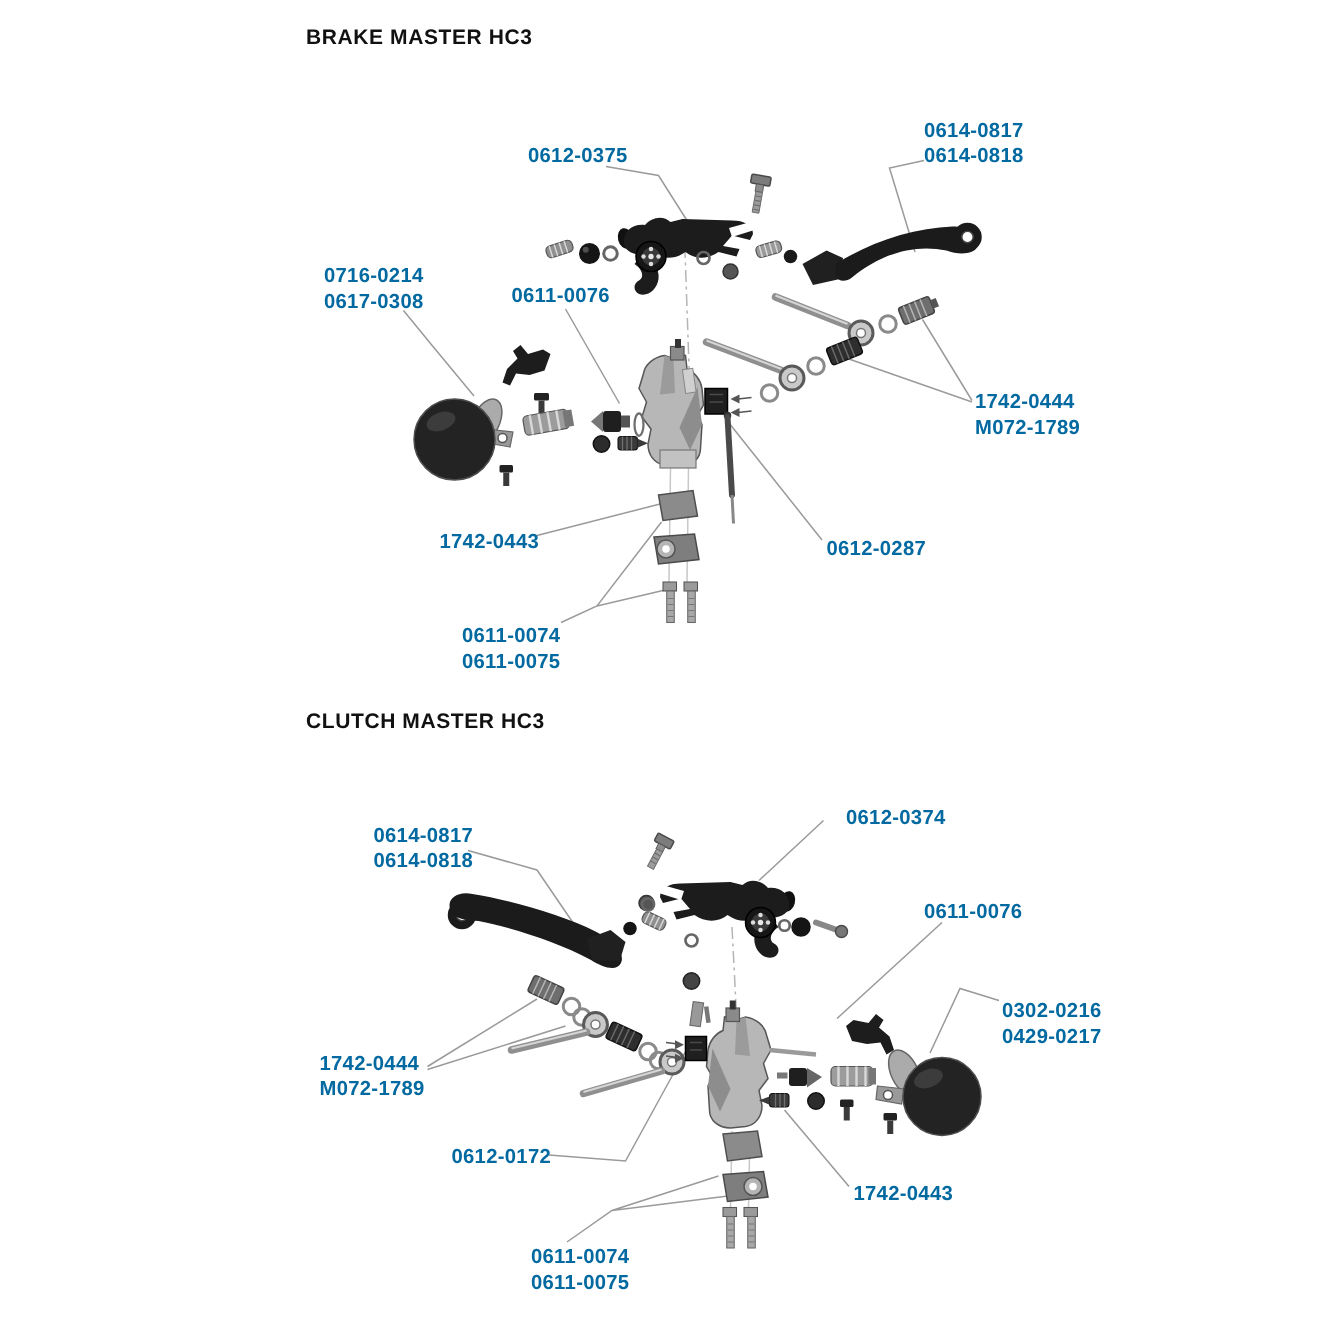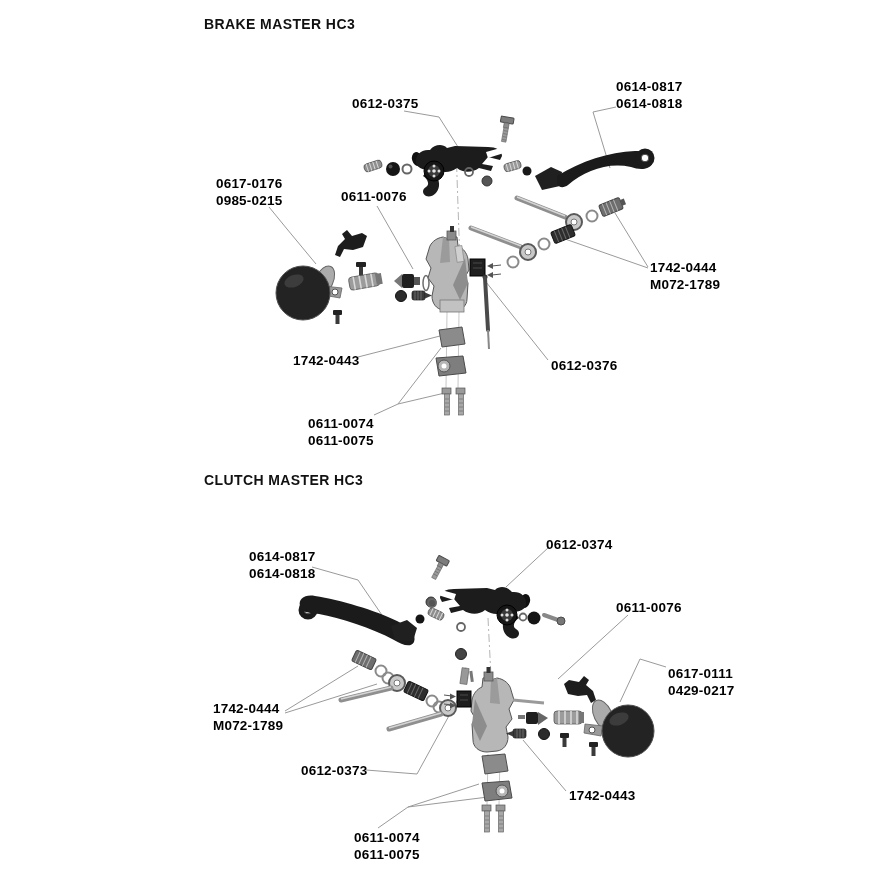--- a/index.html
+++ b/index.html
@@ -1,21 +1,21 @@
 <!DOCTYPE html>
 <html><head>
 <meta charset="utf-8">
 <style>
   html,body{margin:0;padding:0;background:#ffffff;}
   #stage{position:relative;width:893px;height:893px;background:#ffffff;overflow:hidden;
          font-family:"Liberation Sans",sans-serif;margin-left:36px;}
   #art{position:absolute;left:0;top:0;}
   .ttl{position:absolute;font:700 14px/17px "Liberation Sans",sans-serif;color:#111;
        letter-spacing:.4px;white-space:nowrap;}
-  .lbl{position:absolute;font:600 13.5px/17px "Liberation Sans",sans-serif;color:#000000;
+  .lbl{position:absolute;font:600 13.5px/17px "Liberation Sans",sans-serif;color:#0369a1;
        letter-spacing:.2px;white-space:nowrap;}
   .lbl span{display:block;}
 </style>
 </head>
 <body>
 
 <div id="stage">
 
 <svg id="art" width="893" height="893" viewBox="0 0 893 893">
 
@@ -357,66 +357,66 @@
 
   <div class="lbl" style="left:316px;top:95px">
     <span>0612-0375</span>
       <span></span>
   </div>
   <div class="lbl" style="left:580px;top:78px">
     <span>0614-0817</span>
       <span>0614-0818</span>
   </div>
   <div class="lbl" style="left:180px;top:175px">
-    <span>0617-0176</span>
-      <span>0985-0215</span>
+    <span>0716-0214</span>
+      <span>0617-0308</span>
   </div>
   <div class="lbl" style="left:305px;top:188px">
     <span>0611-0076</span>
       <span></span>
   </div>
   <div class="lbl" style="left:614px;top:259px">
     <span>1742-0444</span>
       <span>M072-1789</span>
   </div>
   <div class="lbl" style="left:257px;top:352px">
     <span>1742-0443</span>
       <span></span>
   </div>
   <div class="lbl" style="left:515px;top:357px">
-    <span>0612-0376</span>
+    <span>0612-0287</span>
       <span></span>
   </div>
   <div class="lbl" style="left:272px;top:415px">
     <span>0611-0074</span>
       <span>0611-0075</span>
   </div>
 
   <div class="lbl" style="left:213px;top:548px">
     <span>0614-0817</span>
       <span>0614-0818</span>
   </div>
-  <div class="lbl" style="left:510px;top:536px">
+  <div class="lbl" style="left:528px;top:536px">
     <span>0612-0374</span>
       <span></span>
   </div>
   <div class="lbl" style="left:580px;top:599px">
     <span>0611-0076</span>
       <span></span>
   </div>
   <div class="lbl" style="left:632px;top:665px">
-    <span>0617-0111</span>
+    <span>0302-0216</span>
       <span>0429-0217</span>
   </div>
   <div class="lbl" style="left:177px;top:700px">
     <span>1742-0444</span>
       <span>M072-1789</span>
   </div>
   <div class="lbl" style="left:265px;top:762px">
-    <span>0612-0373</span>
+    <span>0612-0172</span>
       <span></span>
   </div>
   <div class="lbl" style="left:533px;top:787px">
     <span>1742-0443</span>
       <span></span>
   </div>
   <div class="lbl" style="left:318px;top:829px">
     <span>0611-0074</span>
       <span>0611-0075</span>
   </div>

